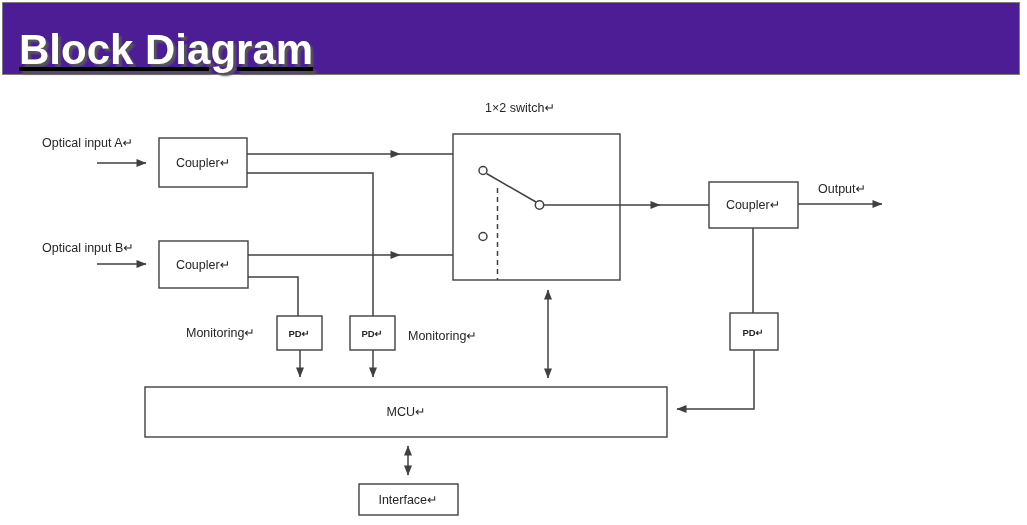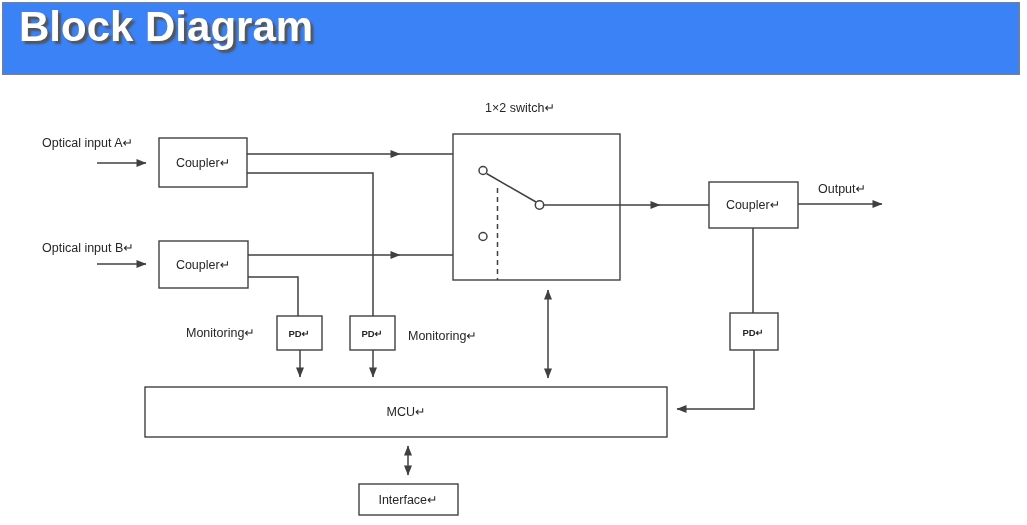--- a/index.html
+++ b/index.html
@@ -1,19 +1,19 @@
 <!DOCTYPE html>
 <html><head>
 <meta charset="utf-8">
 <style>
   html,body{margin:0;padding:0;background:#ffffff;}
   .page{position:relative;width:1027px;height:525px;background:#ffffff;overflow:hidden;
         font-family:"Liberation Sans", sans-serif;}
-  .title-bar{position:absolute;left:2px;top:2px;width:1016px;height:71px;background:#3b82f6;
-             border:1px solid #7f7f7f;display:flex;align-items:flex-start;}
+  .title-bar{position:absolute;left:2px;top:2px;width:1016px;height:71px;background:#4c1d95;
+             border:1px solid #7f7f7f;display:flex;align-items:flex-end;text-decoration:underline;}
   .title{color:#ffffff;font-size:42px;font-weight:bold;padding-left:16px;
          text-shadow:3px 3px 2px #555555;letter-spacing:0px;}
   .diagram{position:absolute;left:0;top:0;width:1027px;height:525px;}
   .lbl{font-family:"Liberation Sans", sans-serif;font-size:12.5px;fill:#262626;}
   .pdlbl{font-family:"Liberation Sans", sans-serif;font-size:9.5px;font-weight:bold;fill:#262626;}
   .box{fill:#ffffff;stroke:#404040;stroke-width:1.4;}
   .wire{fill:none;stroke:#404040;stroke-width:1.5;}
   .dash{fill:none;stroke:#404040;stroke-width:1.5;stroke-dasharray:5,4;}
   .node{fill:#ffffff;stroke:#404040;stroke-width:1.5;}
 </style>

